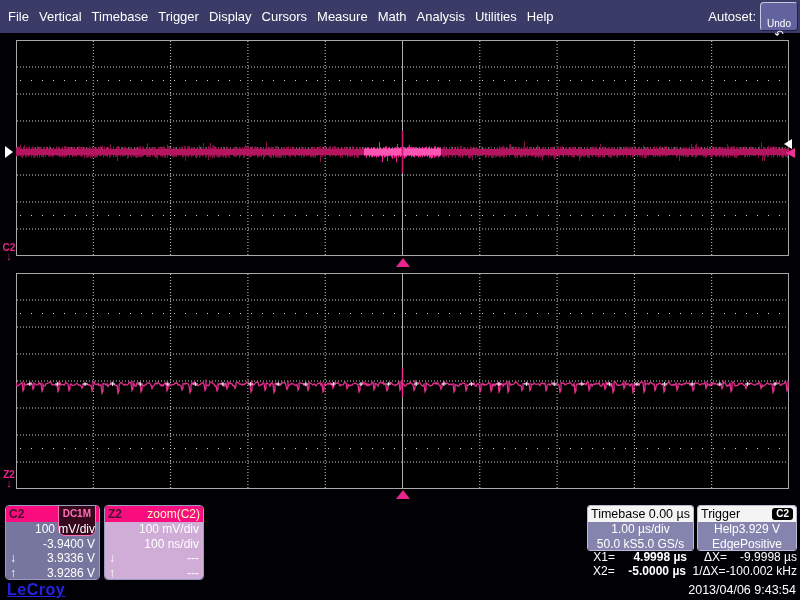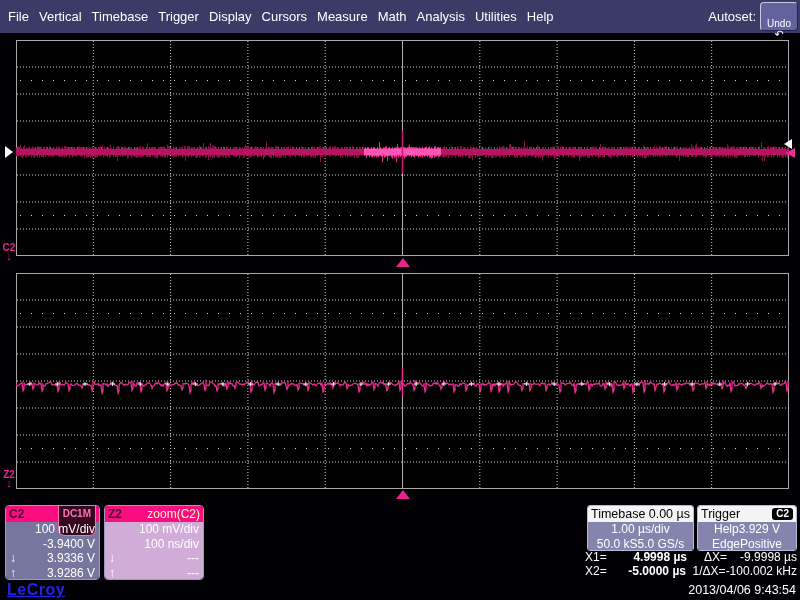--- a/index.html
+++ b/index.html
@@ -62,21 +62,21 @@
               justify-content:space-between; padding:0 3px; font-size:12.5px; }
   .sys-body { background:#8484ae; height:30px; color:#fff; }
   .sys-row { height:15px; line-height:15px; display:flex; justify-content:center; padding:0 4px; white-space:nowrap; }
   .tb-box { left:587px; width:107px; } .trg-box { left:697px; width:100px; }
   .src-badge { background:#000; color:#fff; border-radius:3px; font-size:10px; font-weight:bold;
                padding:0 4px; line-height:12px; }
 
   
   .xread { position:absolute; left:585px; width:212px; color:#fff; font-size:12px; }
   .xrow { display:flex; height:14px; line-height:14px; white-space:nowrap; }
-  .xrow .lab1 { width:30px; } .xrow .val1 { width:72px; text-align:right;font-weight:bold; }
+  .xrow .lab1 { width:30px;text-align:right; } .xrow .val1 { width:72px; text-align:right;font-weight:bold; }
   .xrow .lab2 { width:40px; text-align:right; padding-left:6px;} .xrow .val2 { flex:1; text-align:right; }
   .xr1 { top:550px; } .xr2 { top:564px; }
   .timestamp { position:absolute; right:4px; top:583px; color:#fff; font-size:12.5px; }
   .logo { position:absolute; left:7px; top:581px; color:#2323e6; font-size:16px; font-weight:bold;
           text-decoration:underline; letter-spacing:0.5px; }
 </style>
 </head>
 <body>
 
 <div class="screen">

